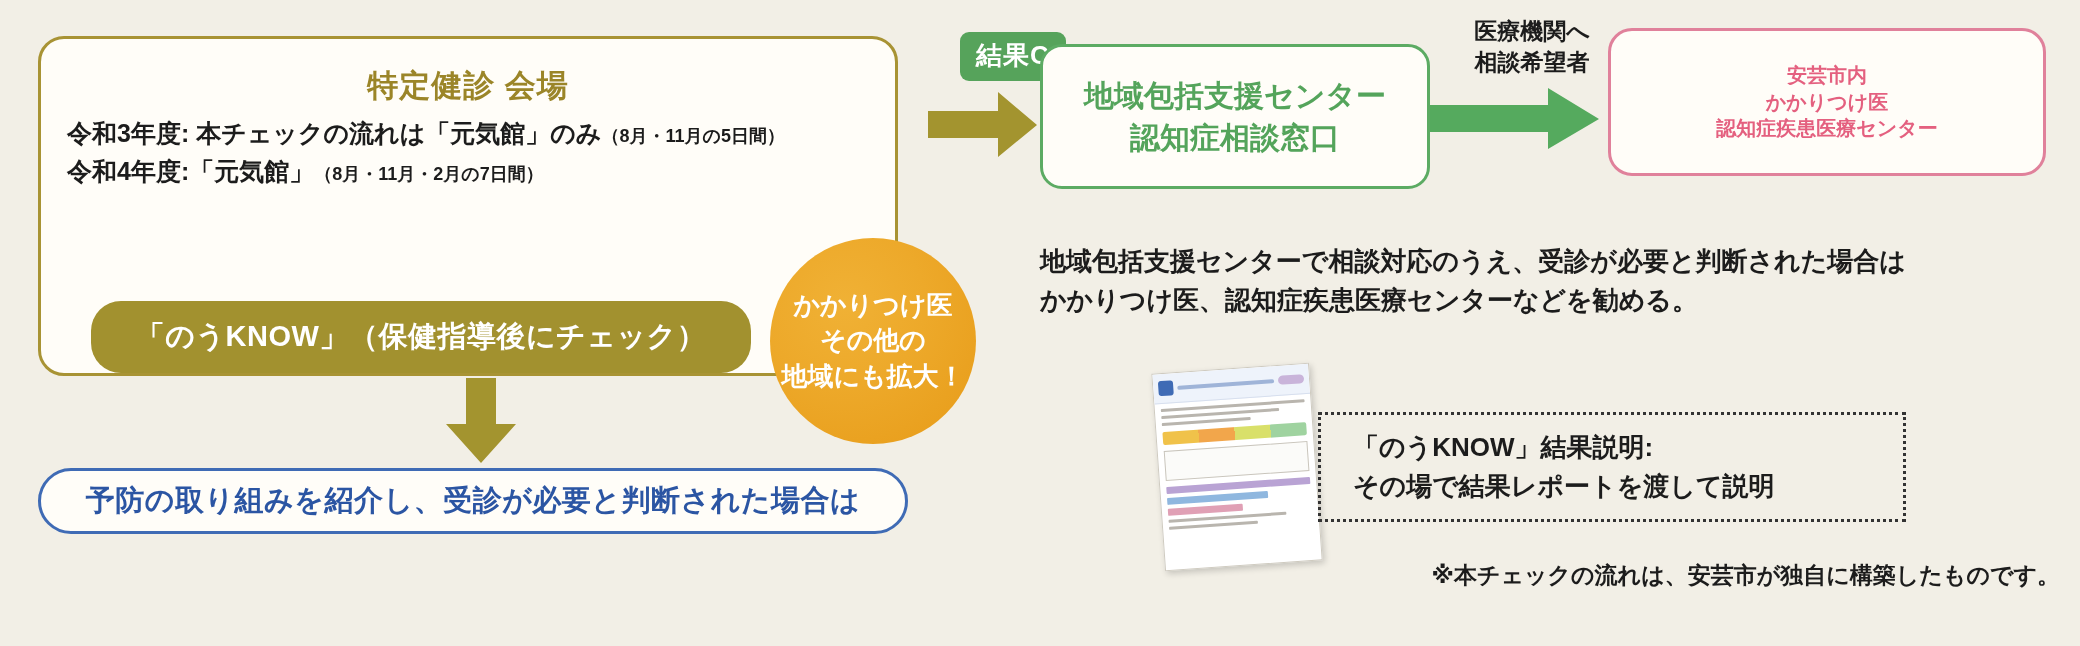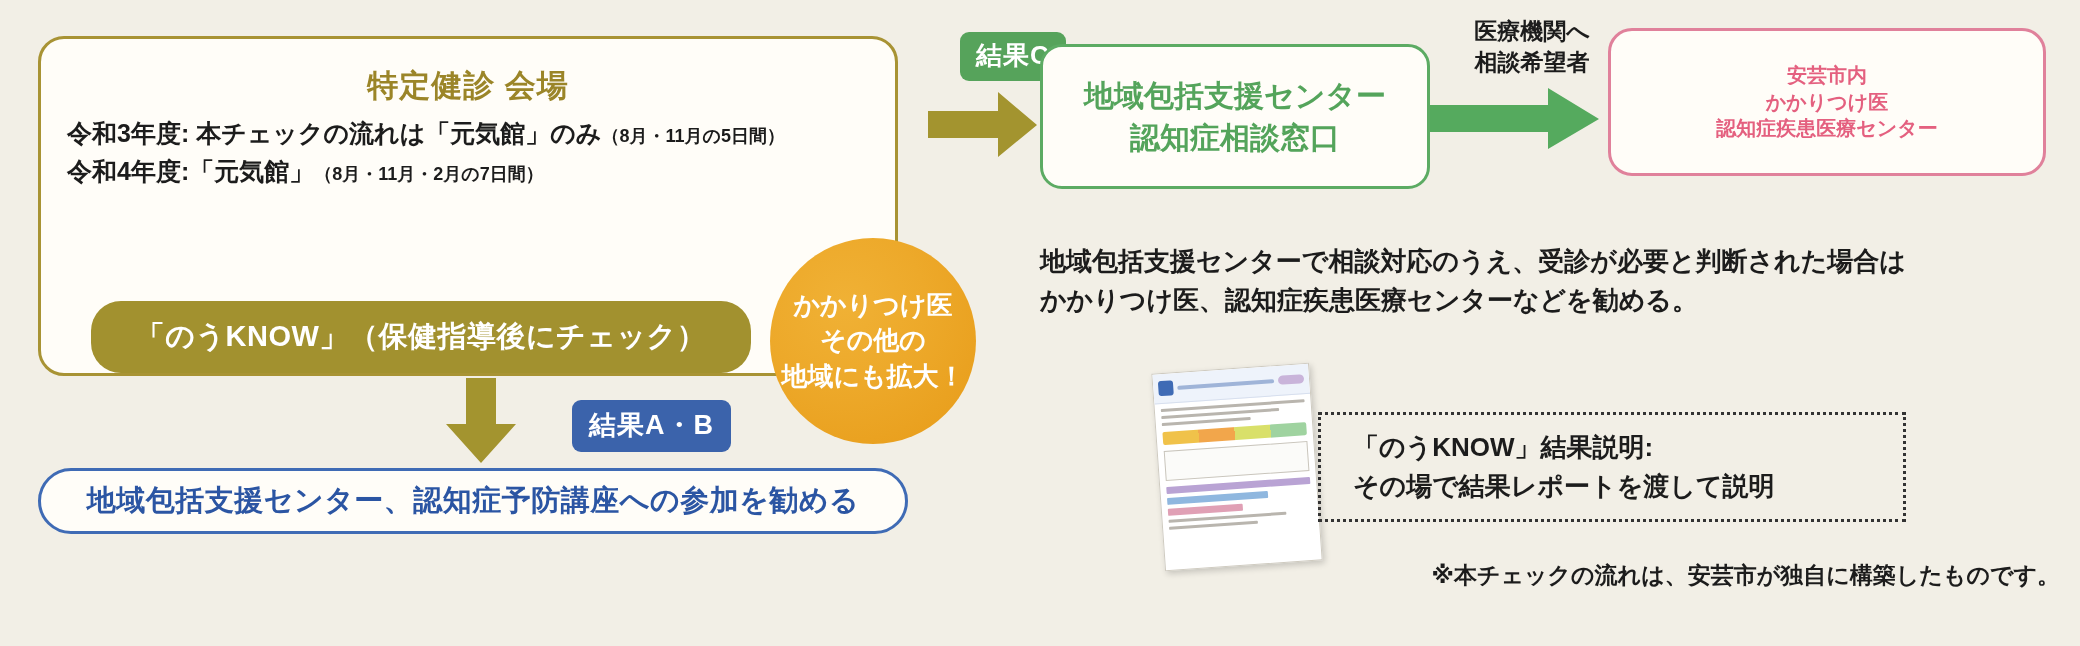--- a/index.html
+++ b/index.html
@@ -208,23 +208,22 @@
     <div>その他の</div>
     <div>地域にも拡大！</div>
   </div>
 
   <div class="abs" id="arrow-down-ab">
     <svg width="74" height="86" viewBox="0 0 74 86" aria-hidden="true">
       <polygon points="22,0 52,0 52,46 72,46 37,85 2,46 22,46" fill="#a3942f"></polygon>
     </svg>
   </div>
 
-  <div class="abs" id="badge-ab">結果A・B</div>
-
-  <div class="abs" id="prevention-box">地域包括支援センター、認知症予防講座への参加を勧める</div>
+
+  <div class="abs" id="prevention-box">予防の取り組みを紹介し、受診が必要と判断された場合は</div>
 
   <div class="abs" id="badge-c">結果C</div>
 
   <div class="abs" id="arrow-right-c">
     <svg width="110" height="66" viewBox="0 0 110 66" aria-hidden="true">
       <polygon points="0,19 70,19 70,0 109,33 70,65 70,46 0,46" fill="#a3942f"></polygon>
     </svg>
   </div>
 
   <div class="abs" id="center-box">

